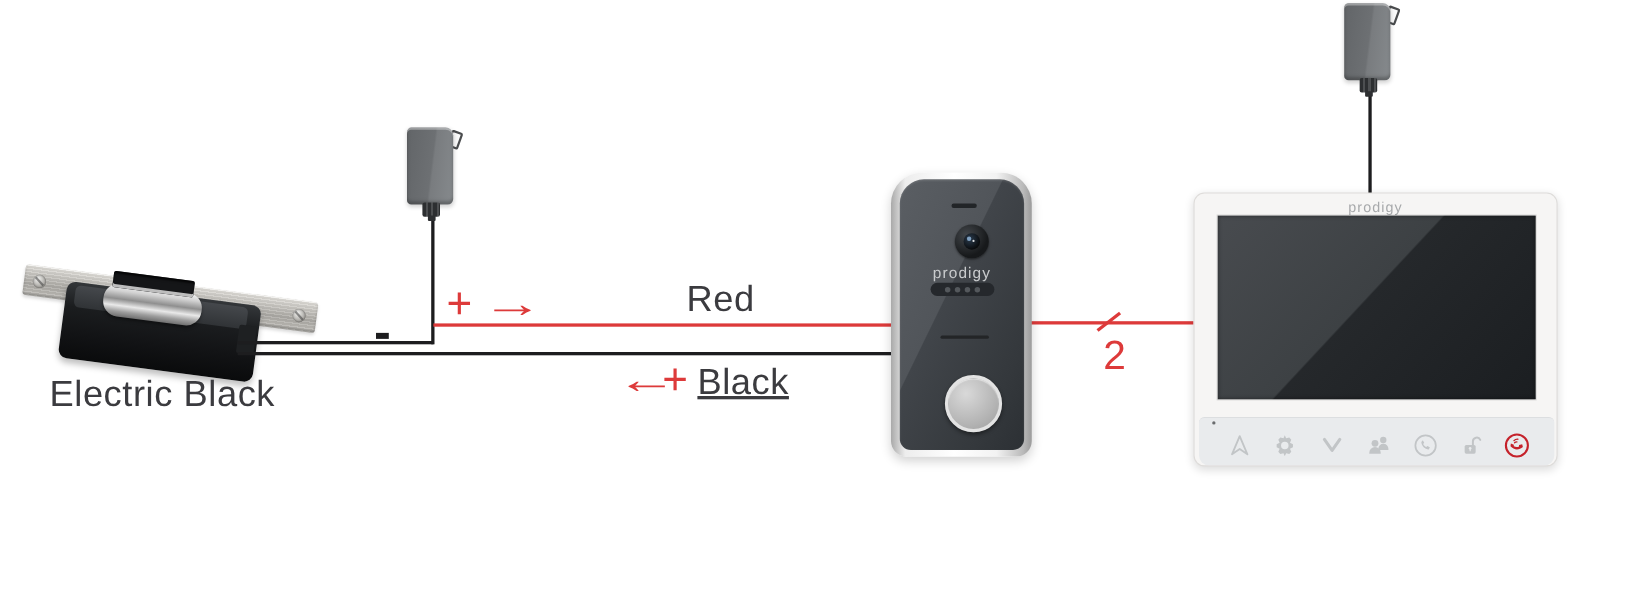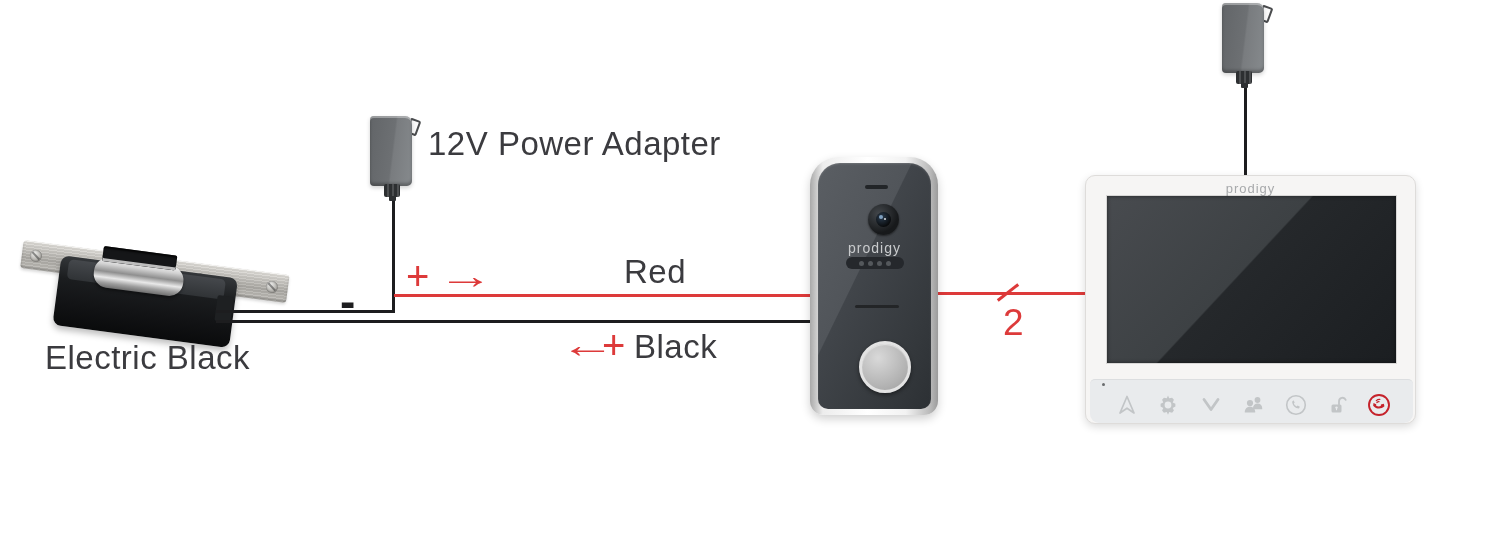--- a/index.html
+++ b/index.html
@@ -135,30 +135,29 @@
   <div class="sym red" style="left:406px;top:256px;font-size:40px;">+</div>
   <div class="sym red" style="left:438px;top:258px;font-size:36px;">
     <span class="arrow" style="transform:scaleX(1.55);">→</span>
   </div>
   <div class="sym red" style="left:560px;top:327px;font-size:36px;">
     <span class="arrow" style="transform:scaleX(1.55);">←</span>
   </div>
   <div class="sym red" style="left:602px;top:325px;font-size:40px;">+</div>
 
   <div class="lbl" style="left:624px;top:255px;text-align:right;">Red</div>
-  <div class="lbl" style="left:634px;top:330px;">Black</div>
+  <div class="lbl" style="left:634px;top:330px;text-decoration:underline;">Black</div>
   <div class="sym red" style="left:1003px;top:304px;font-size:37px;">2</div>
 
   <div class="adapter" style="left:370px;top:113px;">
     <div class="prong"></div>
     <div class="body"></div>
     <div class="conn"></div>
     <div class="tip"></div>
   </div>
-  <div class="lbl" style="left:428px;top:127px;">12V Power Adapter</div>
 
   <div class="adapter" style="left:1222px;top:0px;">
     <div class="prong"></div>
     <div class="body"></div>
     <div class="conn"></div>
     <div class="tip"></div>
   </div>
 
   <div class="doorbell">
     <div class="shell"></div>

